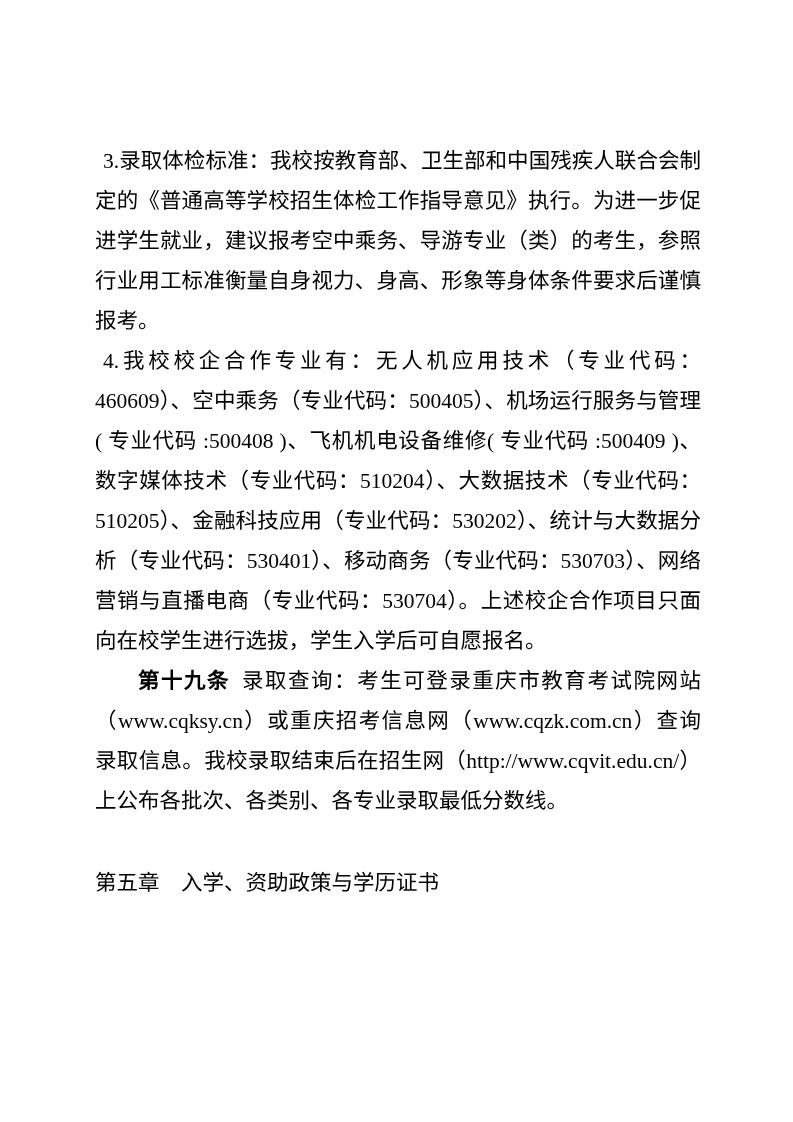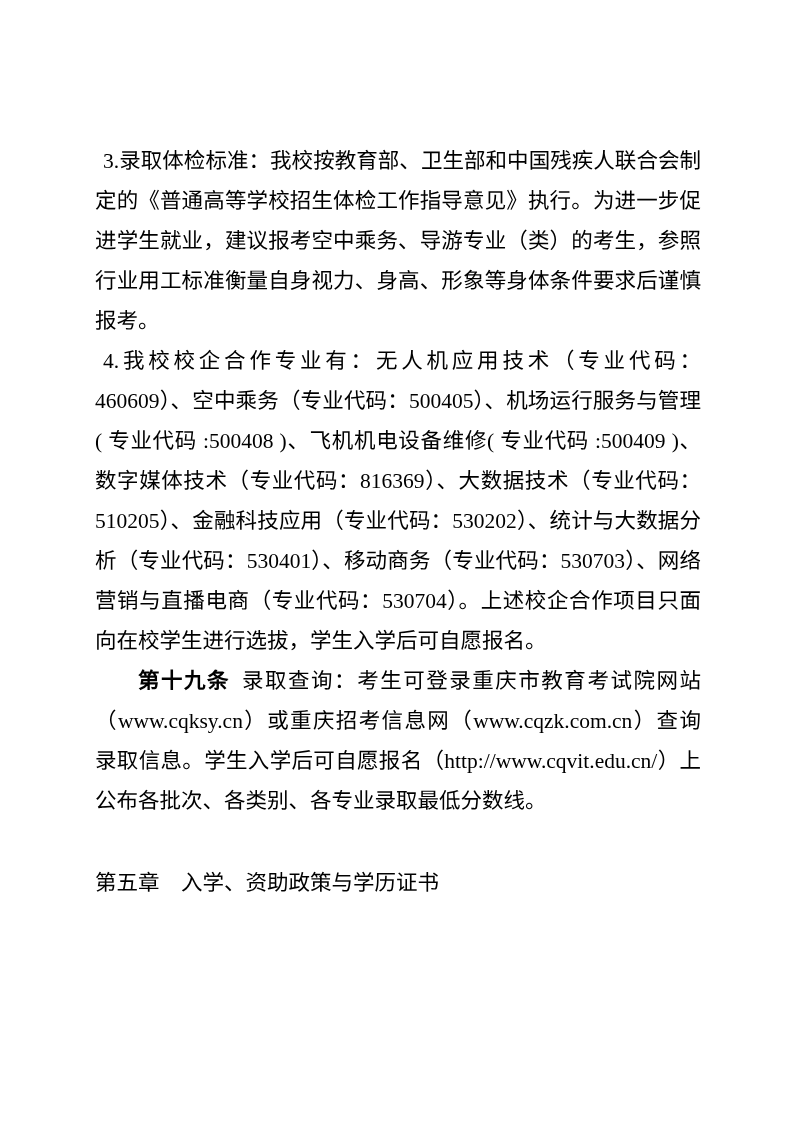--- a/index.html
+++ b/index.html
@@ -40,17 +40,17 @@
   }
   .seg { font-weight: normal; }
   .seg-bold { font-weight: 700; margin-right: 5px; }
 </style>
 </head>
 <body>
 
 <div class="page" style="background: rgb(255, 255, 255); color: rgb(0, 0, 0);">
   <div class="doc-body">
       <p class="para indent-small"><span class="seg">3.录取体检标准：我校按教育部、卫生部和中国残疾人联合会制定的《普通高等学校招生体检工作指导意见》执行。为进一步促进学生就业，建议报考空中乘务、导游专业（类）的考生，参照行业用工标准衡量自身视力、身高、形象等身体条件要求后谨慎报考。</span></p>
-      <p class="para indent-small"><span class="seg">4.我校校企合作专业有：无人机应用技术（专业代码：460609）、空中乘务（专业代码：500405）、机场运行服务与管理( 专业代码 :500408 )、飞机机电设备维修( 专业代码 :500409 )、数字媒体技术（专业代码：816369）、大数据技术（专业代码：510205）、金融科技应用（专业代码：530202）、统计与大数据分析（专业代码：530401）、移动商务（专业代码：530703）、网络营销与直播电商（专业代码：530704）。上述校企合作项目只面向在校学生进行选拔，学生入学后可自愿报名。</span></p>
-      <p class="para indent-two-char"><span class="seg seg-bold">第十九条</span><span class="seg"> 录取查询：考生可登录重庆市教育考试院网站（www.cqksy.cn）或重庆招考信息网（www.cqzk.com.cn）查询录取信息。学生入学后可自愿报名（http://www.cqvit.edu.cn/）上公布各批次、各类别、各专业录取最低分数线。</span></p>
+      <p class="para indent-small"><span class="seg">4.我校校企合作专业有：无人机应用技术（专业代码：460609）、空中乘务（专业代码：500405）、机场运行服务与管理( 专业代码 :500408 )、飞机机电设备维修( 专业代码 :500409 )、数字媒体技术（专业代码：510204）、大数据技术（专业代码：510205）、金融科技应用（专业代码：530202）、统计与大数据分析（专业代码：530401）、移动商务（专业代码：530703）、网络营销与直播电商（专业代码：530704）。上述校企合作项目只面向在校学生进行选拔，学生入学后可自愿报名。</span></p>
+      <p class="para indent-two-char"><span class="seg seg-bold">第十九条</span><span class="seg"> 录取查询：考生可登录重庆市教育考试院网站（www.cqksy.cn）或重庆招考信息网（www.cqzk.com.cn）查询录取信息。我校录取结束后在招生网（http://www.cqvit.edu.cn/）上公布各批次、各类别、各专业录取最低分数线。</span></p>
       <p class="para chapter-heading"><span class="seg">第五章　入学、资助政策与学历证书</span></p>
     </div>
 </div>
 
 </body></html>

